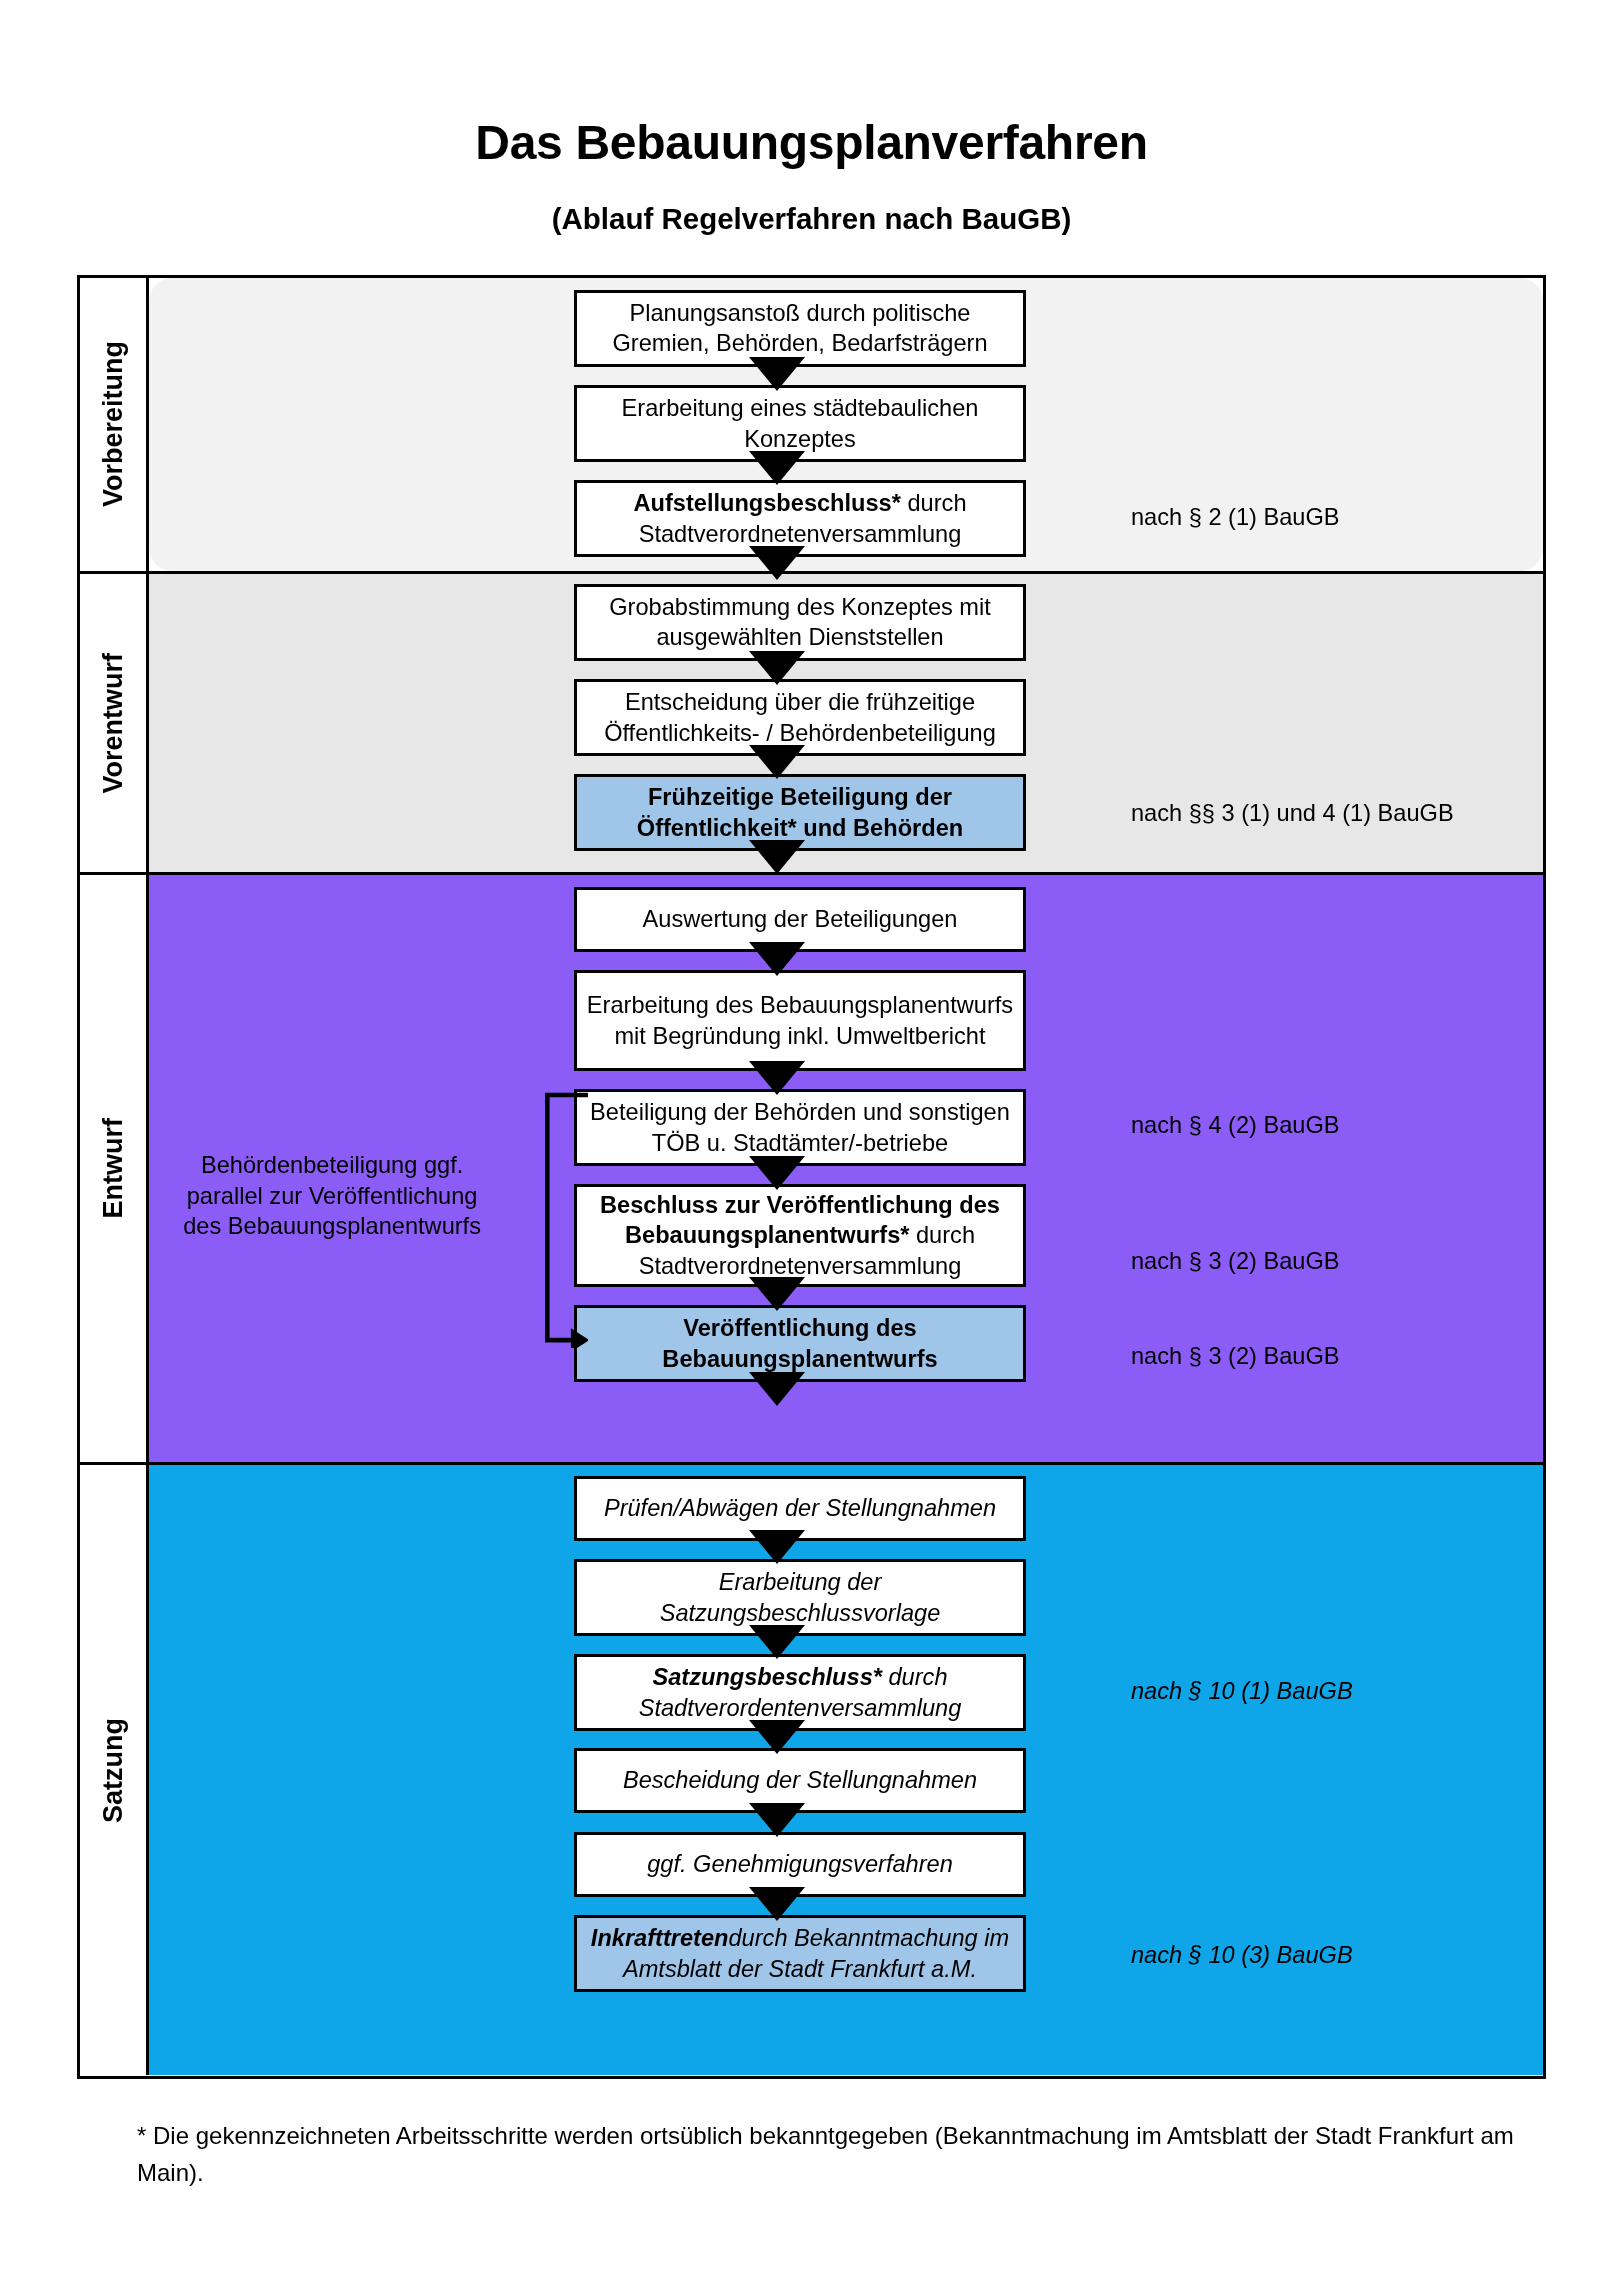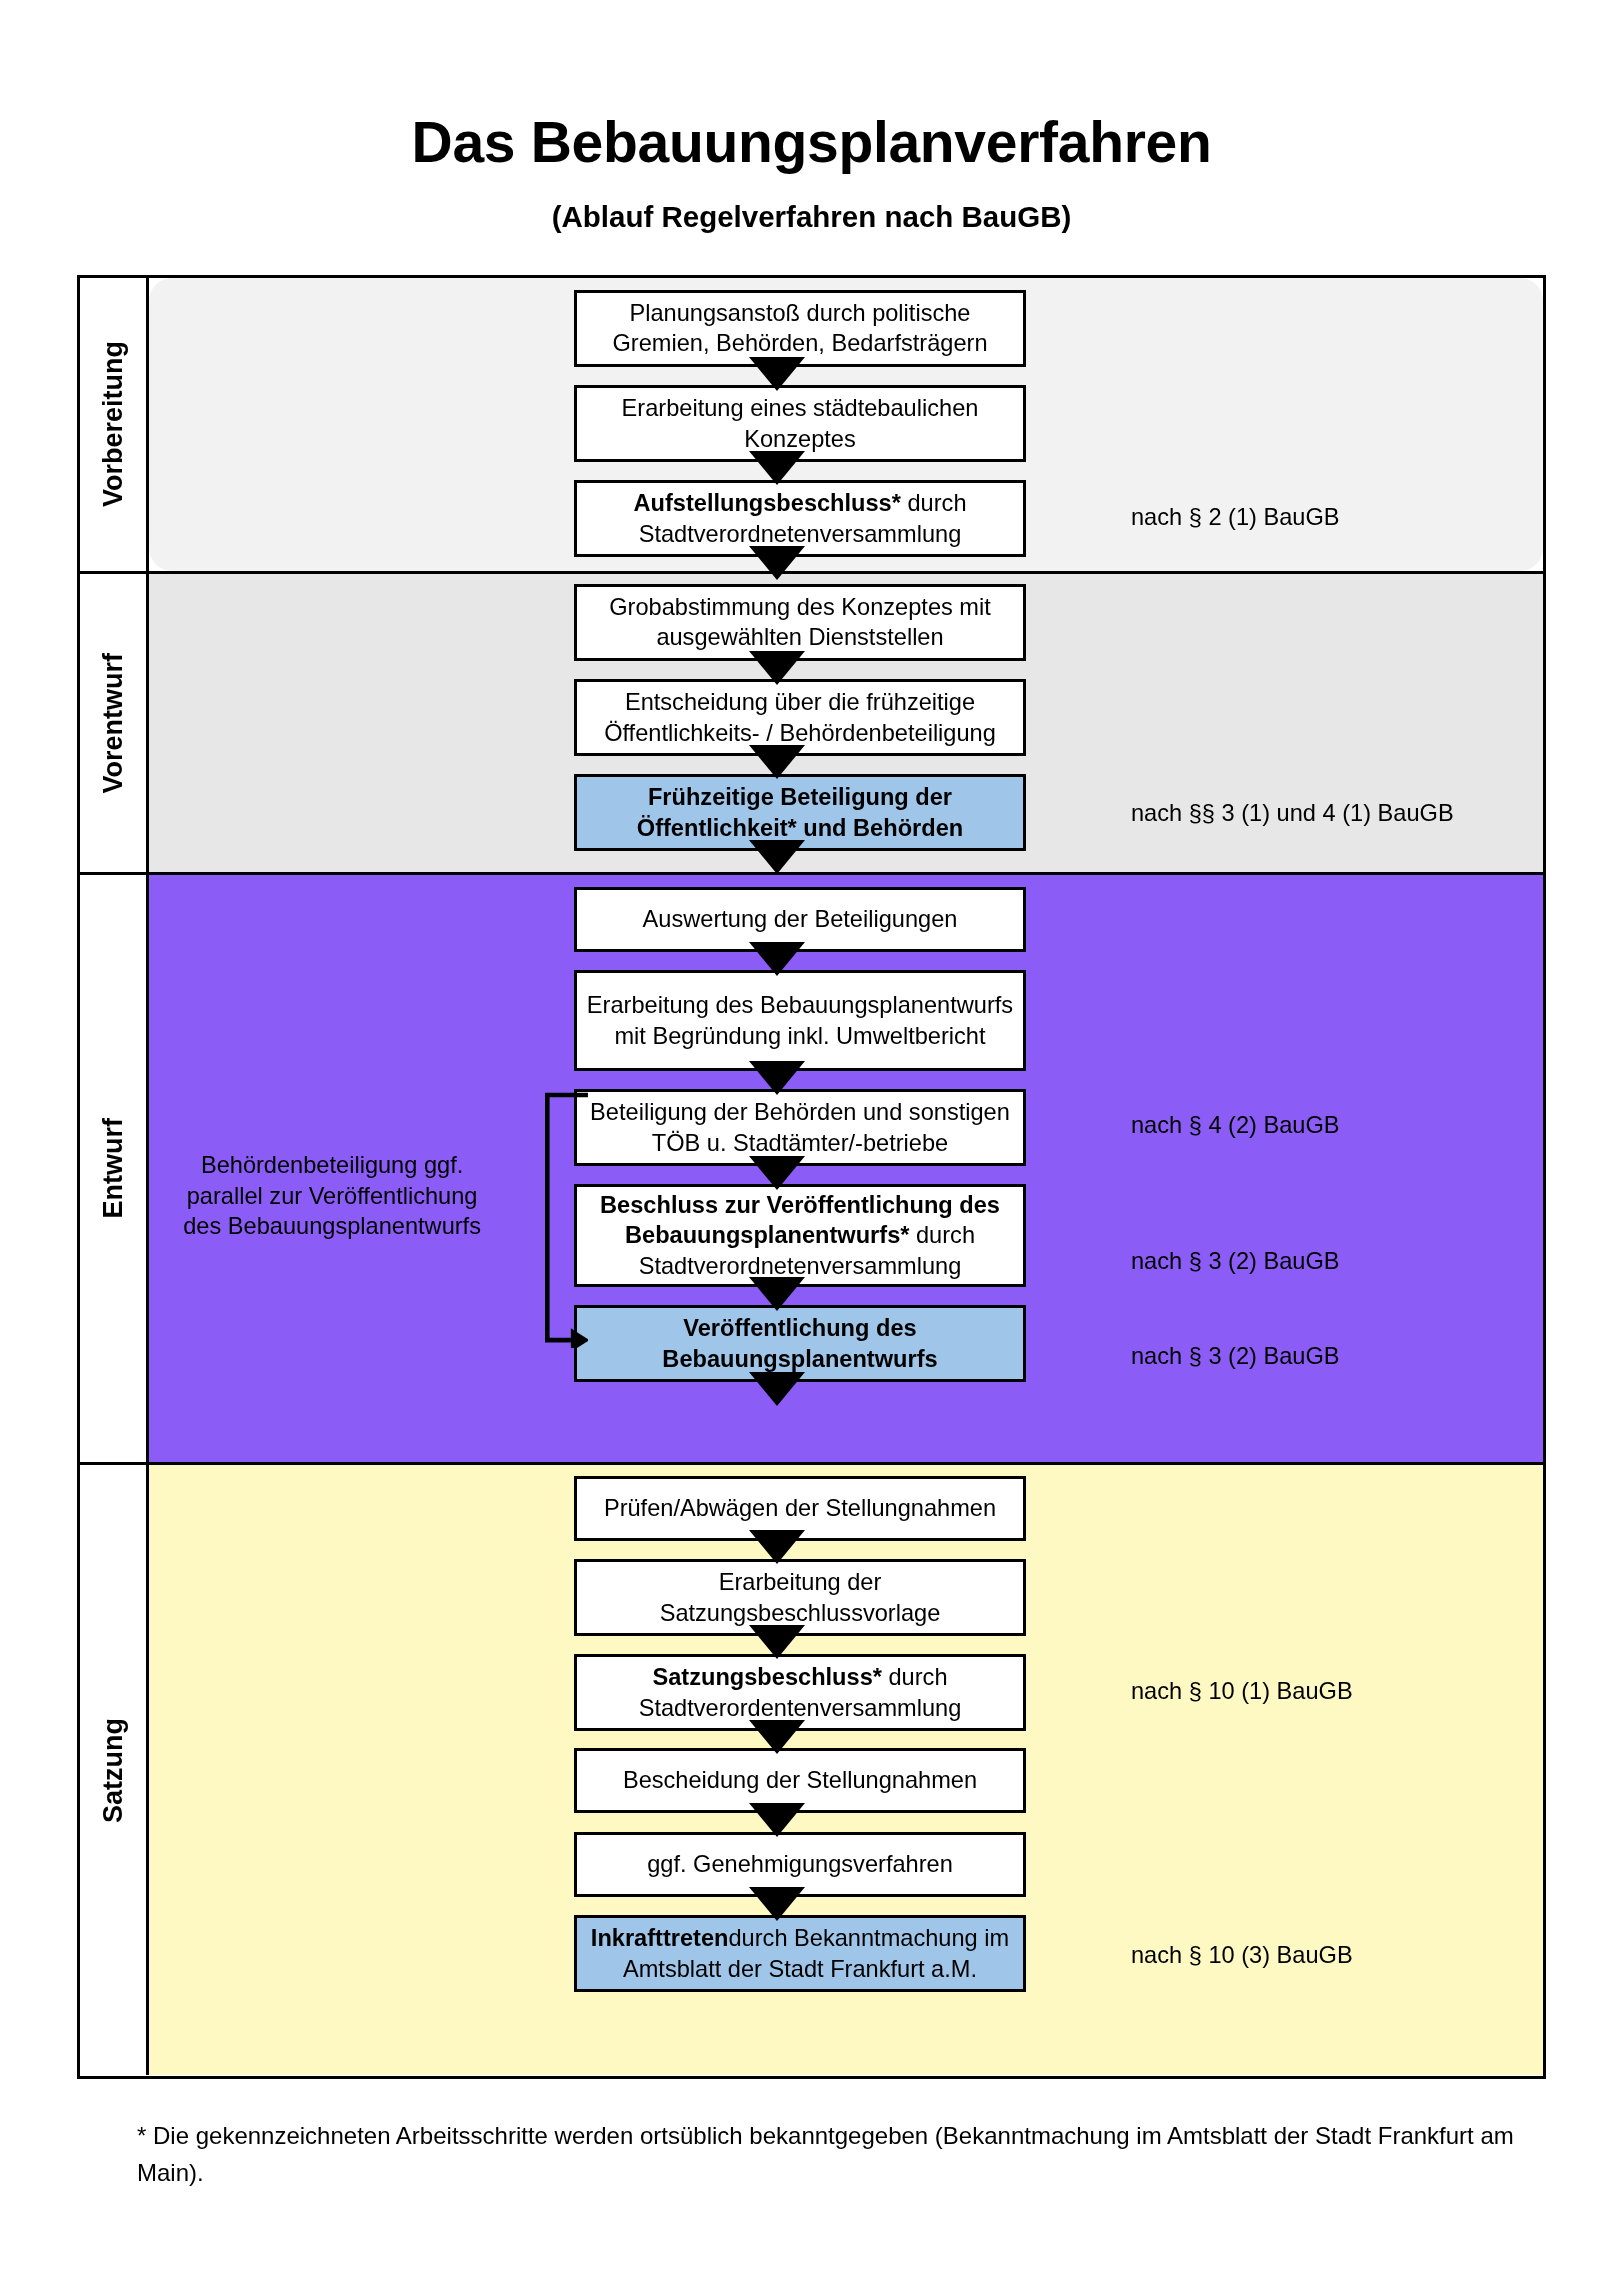--- a/index.html
+++ b/index.html
@@ -18,25 +18,25 @@
 
   
   .title-block {
     position: absolute;
     left: 0;
     top: 111px;
     width: 1623px;
     text-align: center;
   }
   .main-title {
-    font-size: 57px;
+    font-size: 48px;
     font-weight: bold;
     letter-spacing: -0.3px;
     line-height: 1.1;
-    margin: 0;
+    margin: 6px;
   }
   .sub-title {
     font-size: 29.5px;
     font-weight: bold;
     margin: 0;
     padding-top: 26px;
   }
 
   
   .diagram-frame {
@@ -83,21 +83,21 @@
   .phase-body {
     position: relative;
     flex: 1 1 auto;
     box-sizing: border-box;
   }
 
   
   .bg-1 { background: #f2f2f2; border-radius: 23px; }
   .bg-2 { background: #e7e7e7; padding-left: 28px; }
   .bg-3 { background: #8b5cf6; }
-  .bg-4 { background: #fef9c3; }
+  .bg-4 { background: #0ea5e9; font-style: italic; }
 
   
   .flow-box {
     position: absolute;
     left: 425px;
     width: 452px;
     box-sizing: border-box;
     border: 3.3px solid #000000;
     background: #ffffff;
     display: flex;

